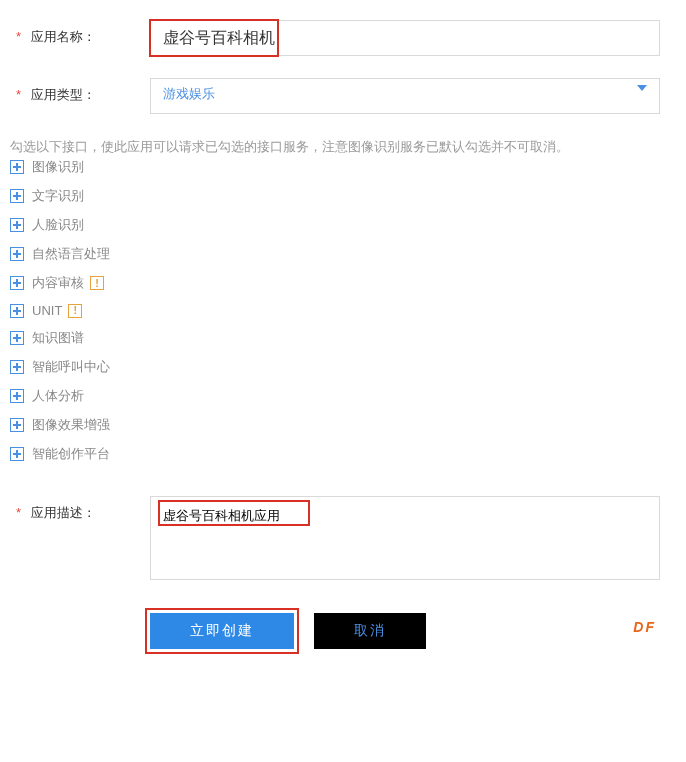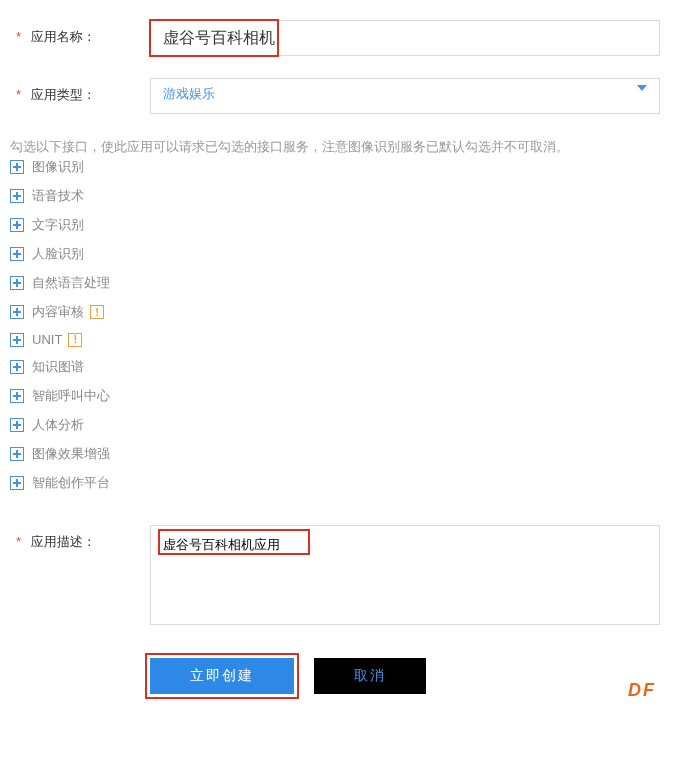--- a/index.html
+++ b/index.html
@@ -89,21 +89,21 @@
   align-items: center;
   justify-content: center;
   margin-left: 6px;
   color: #e8a23c;
   font-size: 11px;
   font-weight: bold;
   line-height: 1;
 }
 .textarea {
   width: 100%;
-  height: 100px;
+  height: 84px;
   border: 1px solid #d9d9d9;
   padding: 10px 12px;
   font-size: 13px;
   font-family: inherit;
   resize: none;
   outline: none;
 }
 .button-row {
   display: flex;
   align-items: center;
@@ -119,24 +119,24 @@
   font-size: 14px;
   cursor: pointer;
   letter-spacing: 2px;
 }
 .btn-primary { background: #2e88e5; color: #fff; }
 .btn-cancel { background: #000000; color: #4a90e2; }
 .btn-wrap { position: relative; display: inline-block; }
 .watermark {
   position: absolute;
   right: 20px;
-  top: 22px;
+  top: 6px;
   color: #e8671b;
   font-weight: bold;
-  font-size: 18px;
+  font-size: 14px;
   letter-spacing: 2px;
   font-style: italic;
 }
 </style>
 </head>
 <body>
 
 <div class="form-row">
   <div class="label-col">
     <span class="req-star">*</span>
@@ -166,24 +166,20 @@
 <div class="form-row">
   <div class="field-col">
     <div class="hint-text">勾选以下接口，使此应用可以请求已勾选的接口服务，注意图像识别服务已默认勾选并不可取消。</div>
     <ul class="api-list">
         <li class="api-item">
           <span class="plus-box"></span>
           <span>图像识别</span>
         </li>
         <li class="api-item">
           <span class="plus-box"></span>
-          <span>语音技术</span>
-        </li>
-        <li class="api-item">
-          <span class="plus-box"></span>
           <span>文字识别</span>
         </li>
         <li class="api-item">
           <span class="plus-box"></span>
           <span>人脸识别</span>
         </li>
         <li class="api-item">
           <span class="plus-box"></span>
           <span>自然语言处理</span>
         </li>

